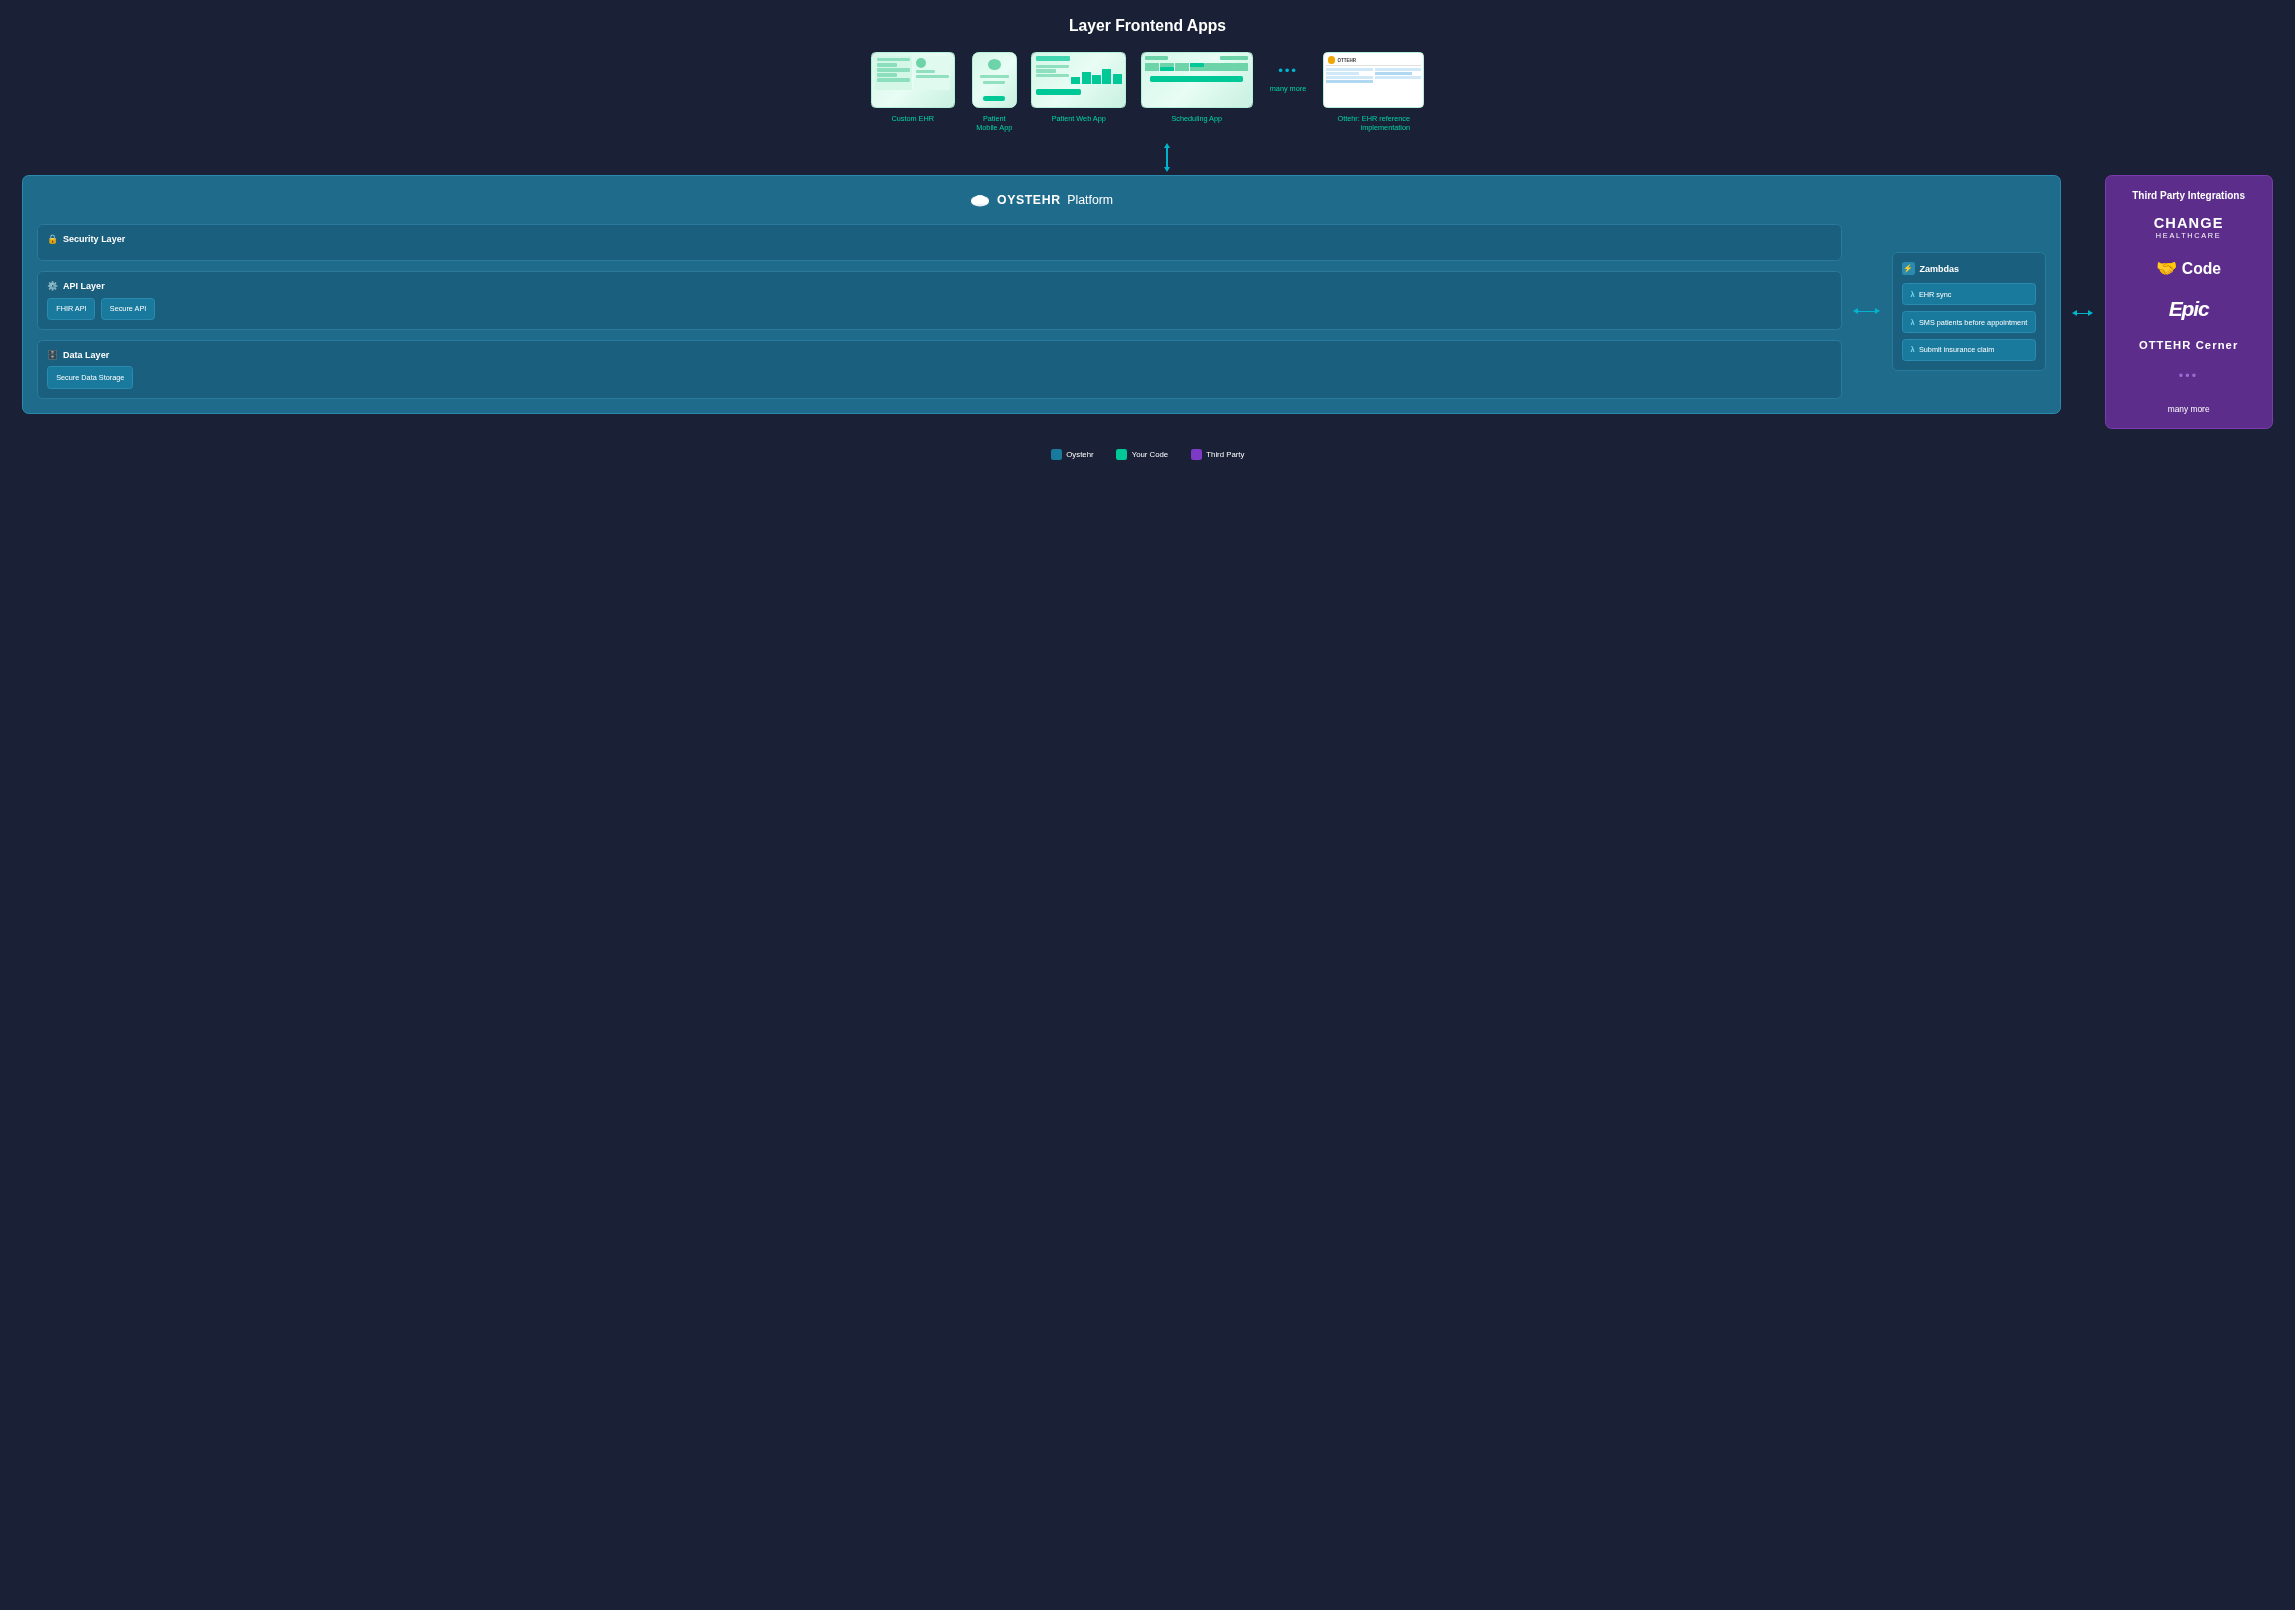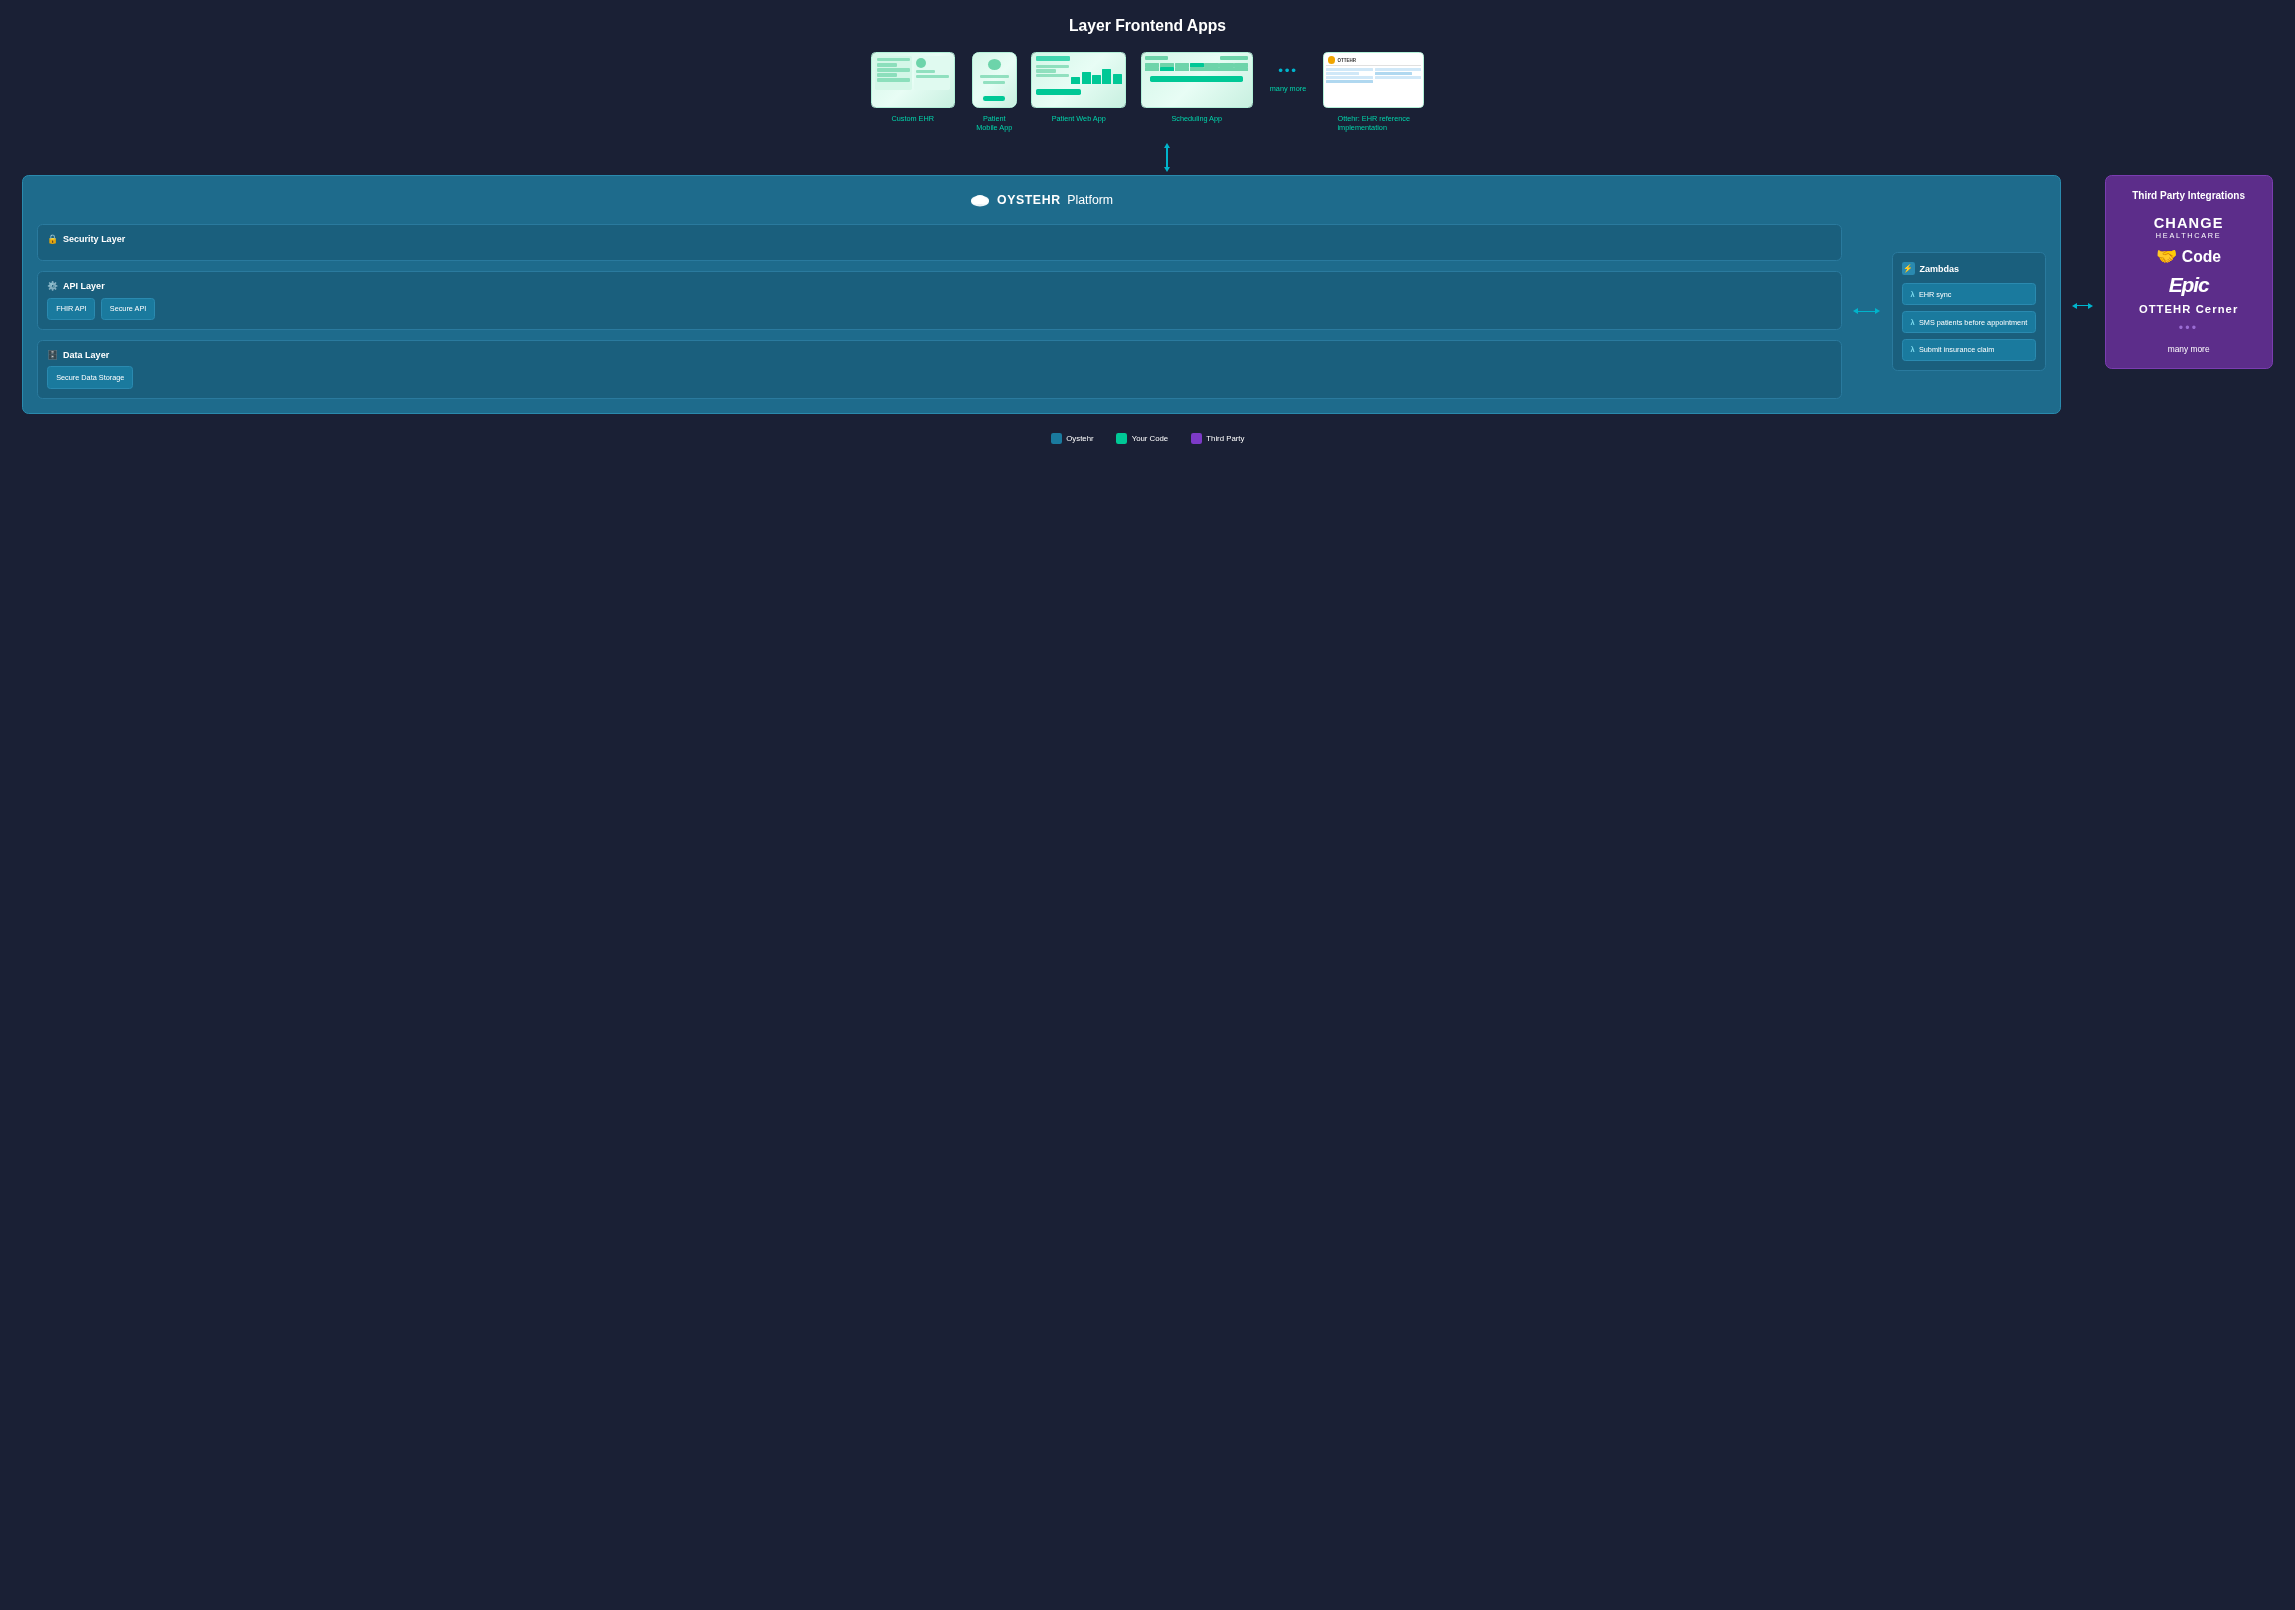--- a/index.html
+++ b/index.html
@@ -231,21 +231,21 @@
       font-weight: 700;
       color: white;
       text-align: center;
       margin-bottom: 14px;
     }
 
     .integration-logos {
       display: flex;
       flex-direction: column;
       align-items: center;
-      gap: 6px;
+      gap: 18px;
     }
 
     .logo-item {
       display: flex;
       align-items: center;
       justify-content: center;
     }
 
     .change-healthcare {
       display: flex;
@@ -495,21 +495,21 @@
             <div style="height:2.8px;background:#b0d8f0;border-radius:0.6px;"></div>
           </div>
           <div style="flex:1;display:flex;flex-direction:column;gap:1.1px;">
             <div style="height:2.8px;background:#d0e8f8;border-radius:0.6px;"></div>
             <div style="height:2.8px;background:#b0d8f0;border-radius:0.6px;width:80%;"></div>
             <div style="height:2.8px;background:#d0e8f8;border-radius:0.6px;"></div>
           </div>
         </div>
       </div>
     </div>
-    <span class="app-label" style="white-space:pre-line;text-align:left;">Ottehr: EHR reference
+    <span class="app-label" style="white-space:pre-line;text-align:right;">Ottehr: EHR reference
 implementation</span>
   </div>
 
 </div>
 
 <div class="vertical-double-arrow">
   <div class="v-arrowhead-up"></div>
   <div class="v-shaft"></div>
   <div class="v-arrowhead-down"></div>
 </div>

